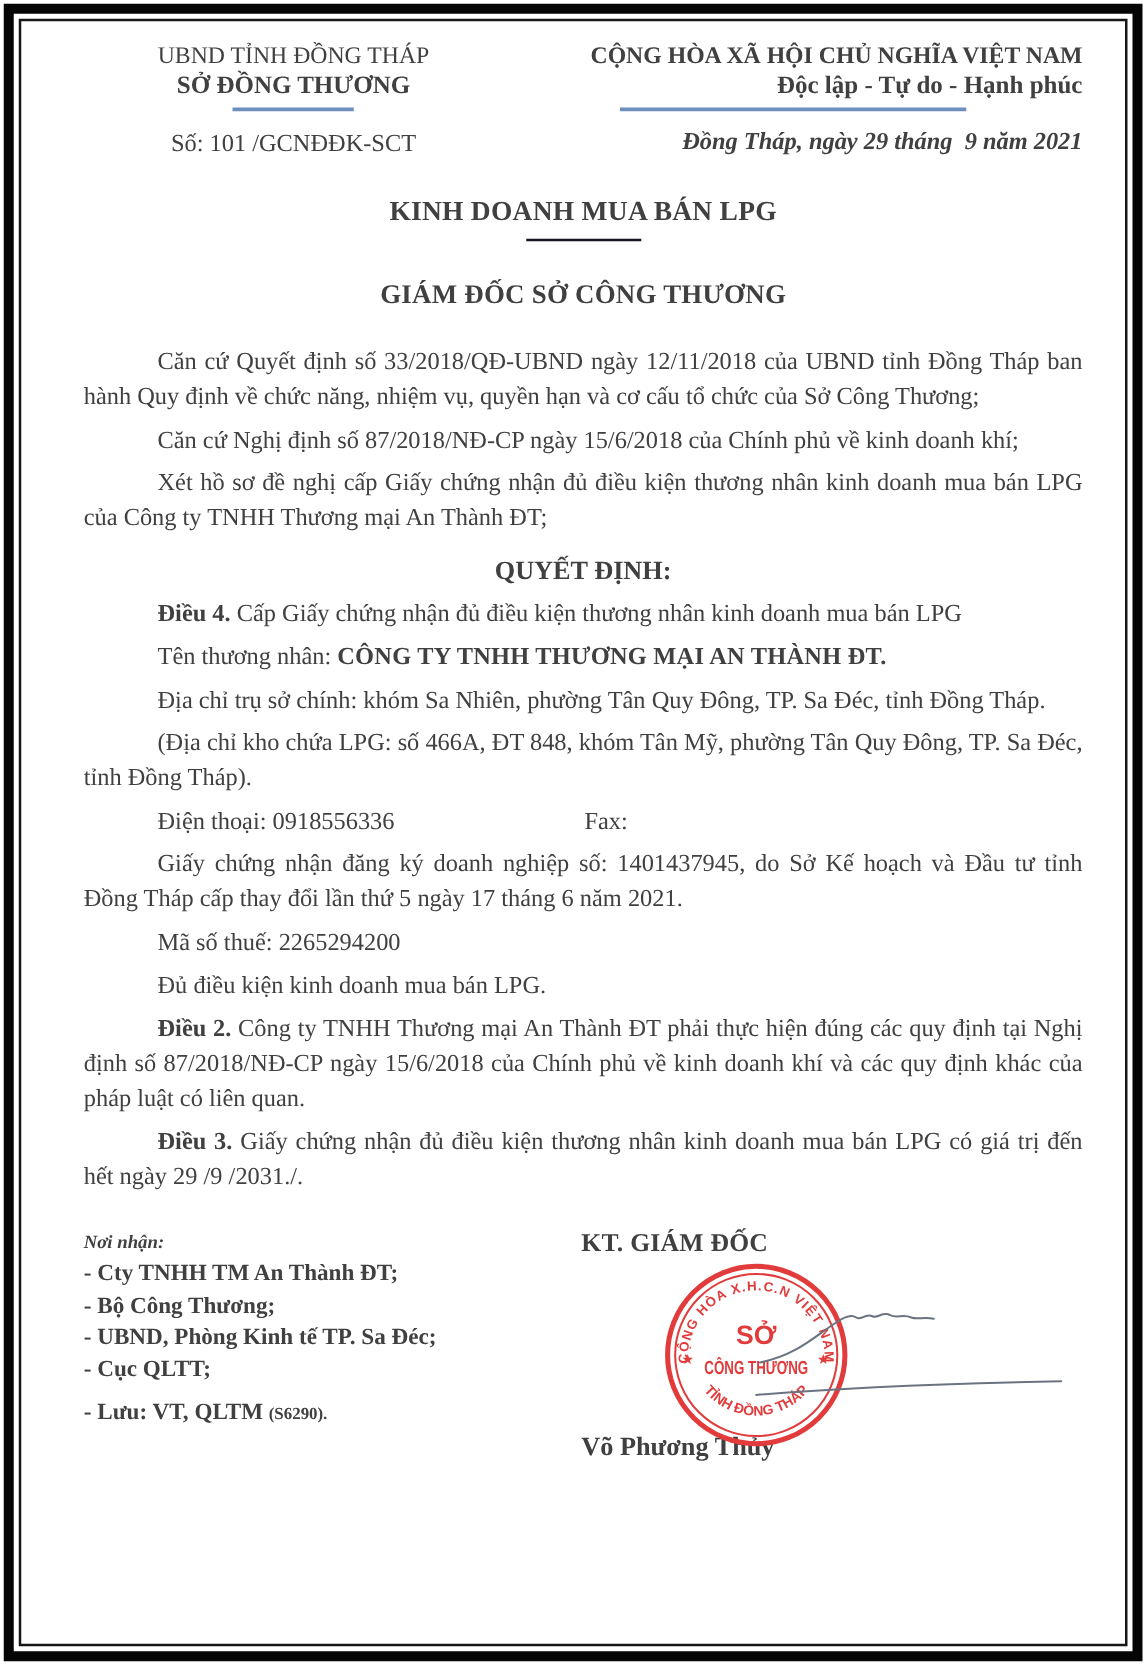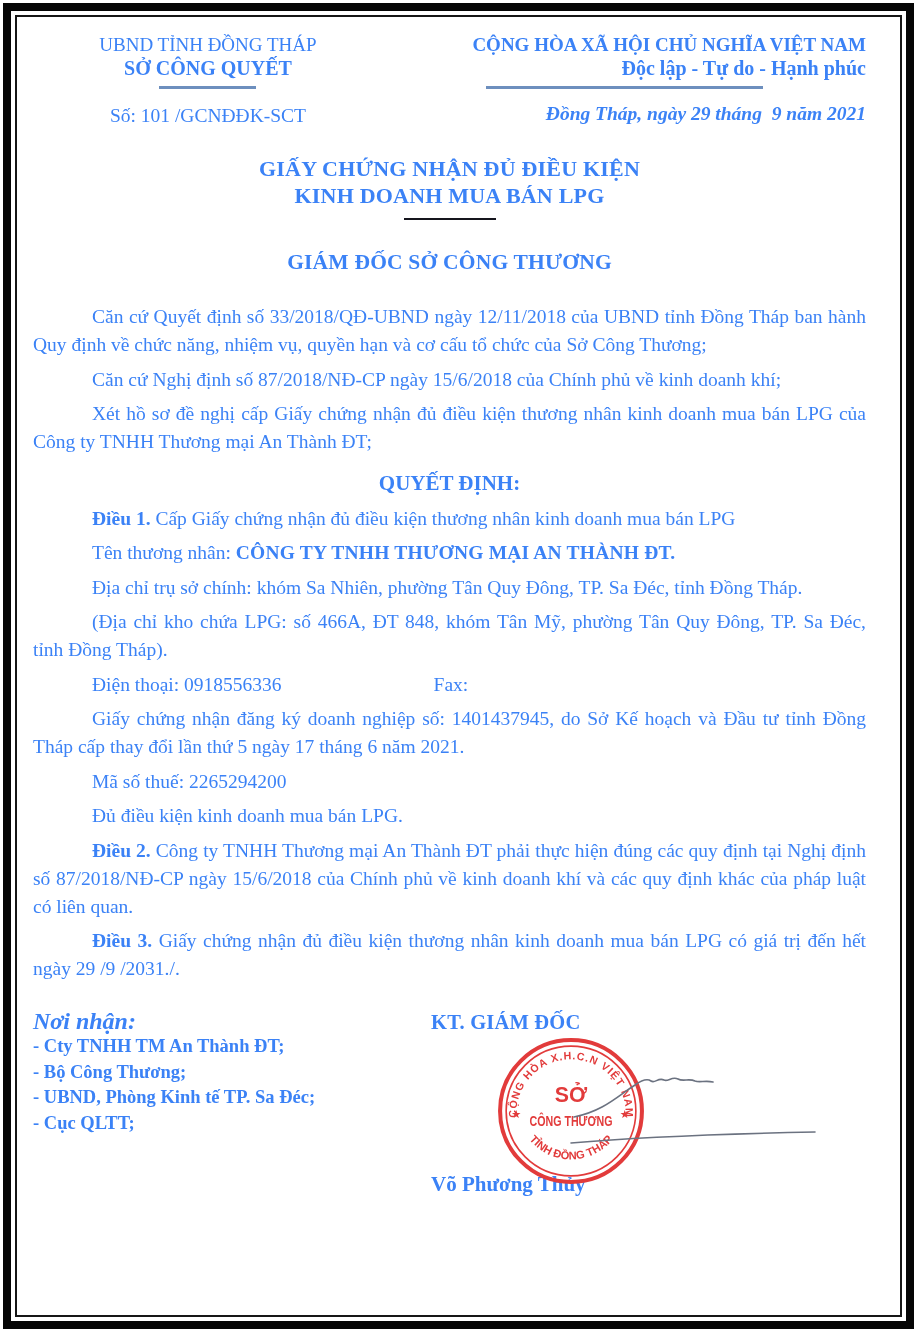--- a/index.html
+++ b/index.html
@@ -1,20 +1,20 @@
 <!DOCTYPE html>
 <html><head>
 <meta charset="utf-8">
 <style>
   html,body{margin:0;padding:0;background:#ffffff;}
   .sheet{width:917px;height:1332px;box-sizing:border-box;background:#fff;padding:3px;}
   .frame{height:100%;box-sizing:border-box;border:8px solid #050505;padding:4px;}
   .inner{height:100%;box-sizing:border-box;border:2px solid #161616;overflow:hidden;
-         padding:16px 34px 10px 16px;
-         font-family:"Liberation Serif","DejaVu Serif",serif;color:#3b82f6;font-size:19.5px;}
+         padding:16px 34px 10px 50px;
+         font-family:"Liberation Serif","DejaVu Serif",serif;color:#404040;font-size:19.5px;}
   
   .hdr{display:flex;}
   .hdr-left{width:42%;text-align:center;}
   .hdr-right{width:58%;text-align:right;}
   .org-parent{font-size:19px;line-height:23px;}
   .org-name{font-weight:bold;font-size:20px;line-height:24px;}
   .nat-line1{font-weight:bold;font-size:19px;line-height:23px;}
   .motto{font-weight:bold;font-size:20px;line-height:24px;}
   .rule-blue{height:2.5px;background:#6d8fbe;border:none;margin:6px auto 0;}
   .rule-left{width:97px;}
@@ -29,21 +29,21 @@
   
   .para{margin:0;margin-top:6.5px;text-align:justify;text-indent:59px;line-height:28px;}
   .first{margin-top:28px;}
   .decision{font-weight:bold;font-size:21px;text-align:center;margin-top:12px;line-height:30px;}
   .art-label{font-weight:bold;}
   .trader-name{font-weight:bold;letter-spacing:.2px;}
   .fax{margin-left:152px;}
   
   .footer{display:flex;margin-top:26px;}
   .recipients{width:398px;}
-  .recipients-heading{font-weight:bold;font-style:italic;font-size:24px;line-height:25px;}
+  .recipients-heading{font-weight:bold;font-style:italic;font-size:15px;line-height:25px;}
   .recipient{font-size:18.5px;line-height:25.5px;font-weight:bold;}
   .archive{margin-top:11px;font-size:18.5px;font-weight:bold;}
   .archive small{font-size:13.5px;font-weight:bold;}
   .sig-block{flex:1;text-align:left;}
   .sig-title{font-weight:bold;font-size:20.5px;line-height:26px;letter-spacing:.2px;}
   .stamp-area{position:relative;height:135px;}
   .seal-svg{position:absolute;left:64px;top:0;}
   .sign-svg{position:absolute;left:138px;top:18px;}
   .signer-name{font-weight:bold;font-size:21px;margin-top:2px;}
   .seal-text{fill:#e23b3b;font-family:"Liberation Sans","DejaVu Sans",sans-serif;font-weight:bold;}
@@ -53,47 +53,46 @@
 </head>
 <body>
 
 <div class="sheet">
  <div class="frame">
   <div class="inner">
 
     <div class="hdr">
       <div class="hdr-left">
         <div class="org-parent">UBND TỈNH ĐỒNG THÁP</div>
-        <div class="org-name">SỞ CÔNG QUYẾT</div>
+        <div class="org-name">SỞ ĐỒNG THƯƠNG</div>
         <div class="rule-blue rule-left"></div>
         <div class="doc-number">Số: 101 /GCNĐĐK-SCT</div>
       </div>
       <div class="hdr-right">
         <div class="nat-line1">CỘNG HÒA XÃ HỘI CHỦ NGHĨA VIỆT NAM</div>
         <div class="motto">Độc lập - Tự do - Hạnh phúc</div>
         <div class="rule-blue rule-right"></div>
         <div class="date-line">Đồng Tháp, ngày 29 tháng  9 năm 2021</div>
       </div>
     </div>
 
     <div class="title-block">
-      <div class="title-line">GIẤY CHỨNG NHẬN ĐỦ ĐIỀU KIỆN</div>
       <div class="title-line">KINH DOANH MUA BÁN LPG</div>
       <div class="title-rule"></div>
     </div>
 
     <div class="issuer">GIÁM ĐỐC SỞ CÔNG THƯƠNG</div>
 
     <p class="para first">Căn cứ Quyết định số 33/2018/QĐ-UBND ngày 12/11/2018 của UBND tỉnh Đồng Tháp ban hành Quy định về chức năng, nhiệm vụ, quyền hạn và cơ cấu tổ chức của Sở Công Thương;</p>
     <p class="para">Căn cứ Nghị định số 87/2018/NĐ-CP ngày 15/6/2018 của Chính phủ về kinh doanh khí;</p>
     <p class="para">Xét hồ sơ đề nghị cấp Giấy chứng nhận đủ điều kiện thương nhân kinh doanh mua bán LPG của Công ty TNHH Thương mại An Thành ĐT;</p>
 
     <div class="decision">QUYẾT ĐỊNH:</div>
 
-    <p class="para"><b class="art-label">Điều 1.</b> <span>Cấp Giấy chứng nhận đủ điều kiện thương nhân kinh doanh mua bán LPG</span></p>
+    <p class="para"><b class="art-label">Điều 4.</b> <span>Cấp Giấy chứng nhận đủ điều kiện thương nhân kinh doanh mua bán LPG</span></p>
 
     <p class="para"><span>Tên thương nhân:</span> <b class="trader-name">CÔNG TY TNHH THƯƠNG MẠI AN THÀNH ĐT.</b></p>
 
     <p class="para">Địa chỉ trụ sở chính: khóm Sa Nhiên, phường Tân Quy Đông, TP. Sa Đéc, tỉnh Đồng Tháp.</p>
     <p class="para">(Địa chỉ kho chứa LPG: số 466A, ĐT 848, khóm Tân Mỹ, phường Tân Quy Đông, TP. Sa Đéc, tỉnh Đồng Tháp).</p>
 
     <p class="para"><span>Điện thoại: 0918556336</span><span class="fax">Fax:</span></p>
 
     <p class="para">Giấy chứng nhận đăng ký doanh nghiệp số: 1401437945, do Sở Kế hoạch và Đầu tư tỉnh Đồng Tháp cấp thay đổi lần thứ 5 ngày 17 tháng 6 năm 2021.</p>
     <p class="para">Mã số thuế: 2265294200</p>
@@ -103,20 +102,21 @@
 
     <p class="para"><b class="art-label">Điều 3.</b> <span>Giấy chứng nhận đủ điều kiện thương nhân kinh doanh mua bán LPG có giá trị đến hết ngày 29 /9 /2031./.</span></p>
 
     <div class="footer">
       <div class="recipients">
         <div class="recipients-heading">Nơi nhận:</div>
         <div class="recipient">- Cty TNHH TM An Thành ĐT;</div>
         <div class="recipient">- Bộ Công Thương;</div>
         <div class="recipient">- UBND, Phòng Kinh tế TP. Sa Đéc;</div>
         <div class="recipient">- Cục QLTT;</div>
+        <div class="archive"><span>- Lưu: VT, QLTM </span><small>(S6290).</small></div>
       </div>
 
       <div class="sig-block">
         <div class="sig-title">KT. GIÁM ĐỐC</div>
 
         <div class="stamp-area">
           <svg class="seal-svg" width="152" height="152" viewBox="0 0 150 150">
             <circle class="seal-ring" cx="75" cy="75" r="70" stroke-width="4"></circle>
             <circle class="seal-ring" cx="75" cy="75" r="64" stroke-width="1.6"></circle>
             <defs>

